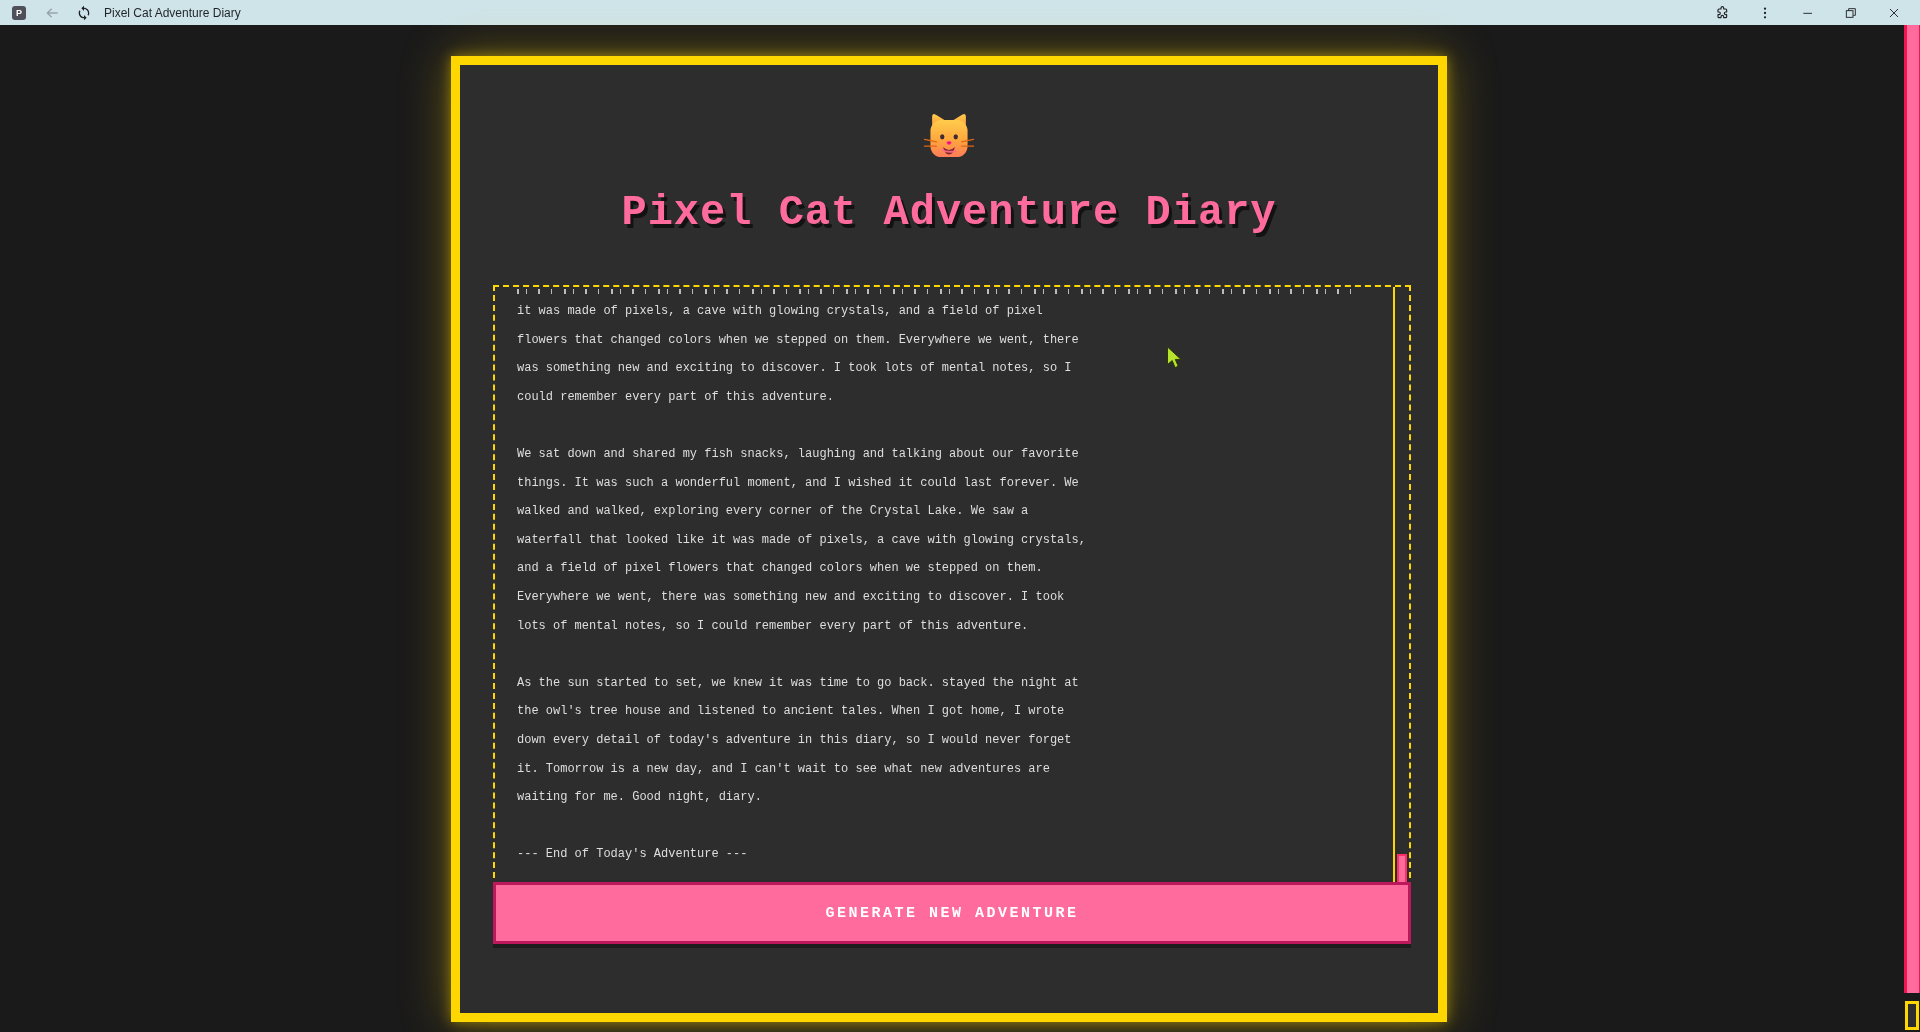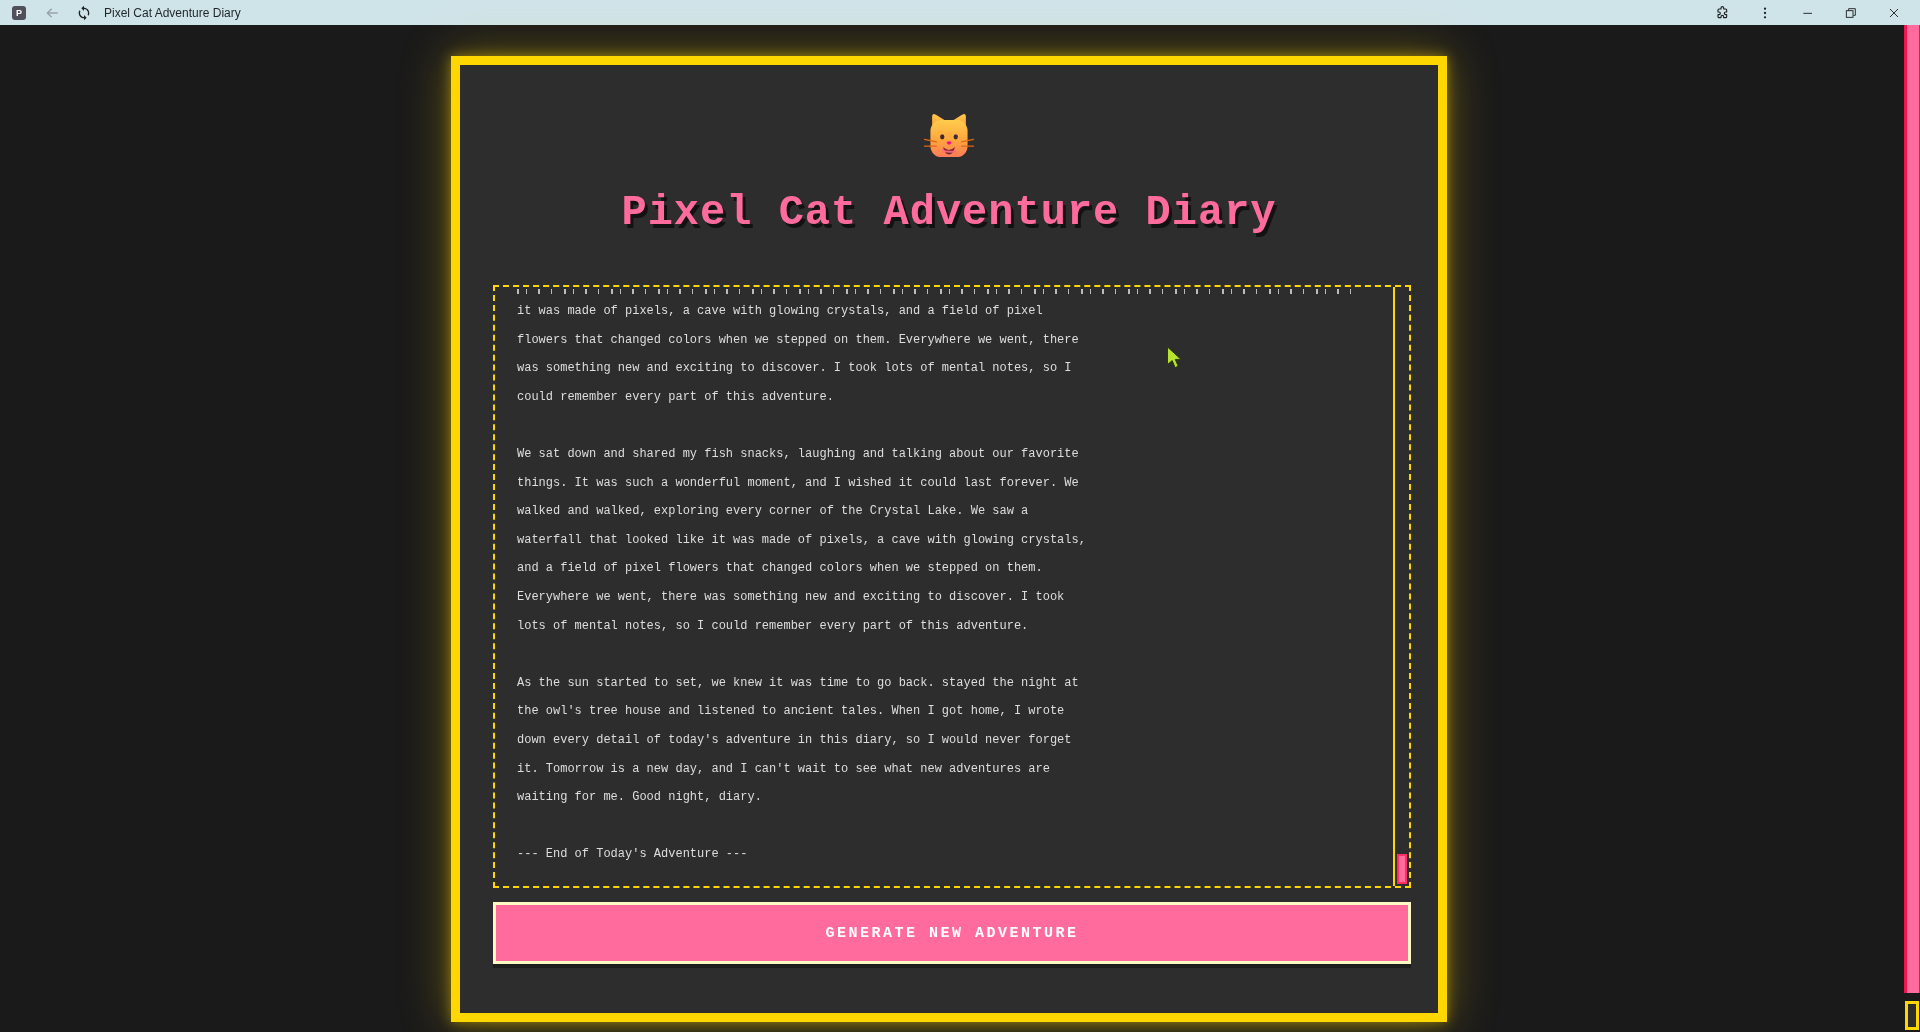--- a/index.html
+++ b/index.html
@@ -51,22 +51,22 @@
       #bdbdbd 34px 35px, transparent 35px 47px); }
   .diary-text { font-family:"Liberation Mono",monospace; font-size:12px; line-height:28.6px;
     color:#dedede; white-space:pre-wrap; padding-right:10px; }
 
   .ta-scroll { position:absolute; top:0; bottom:0; right:0; width:16px;
     border-left:2px solid #ffd700; }
   .ta-thumb { position:absolute; left:2px; right:2px; bottom:2px; height:30px;
     background:#ff6b9d; border:2px solid #ff2e63; }
 
   
-  .gen-btn { position:absolute; left:33px; right:27px; top:837px; height:62px;
-    background:#ff6b9d; border:3px solid #fef9c3; color:#ffffff;
+  .gen-btn { position:absolute; left:33px; right:27px; top:817px; height:62px;
+    background:#ff6b9d; border:3px solid #be185d; color:#ffffff;
     font-family:"Liberation Mono",monospace; font-weight:bold; font-size:15px;
     letter-spacing:2.5px; cursor:pointer; box-shadow:0 4px 0 rgba(0,0,0,.35); }
 
   
   .cursor { position:absolute; left:1166px; top:321px; width:18px; height:25px; pointer-events:none; }
 </style>
 </head>
 <body>
 
 <div class="screen">

